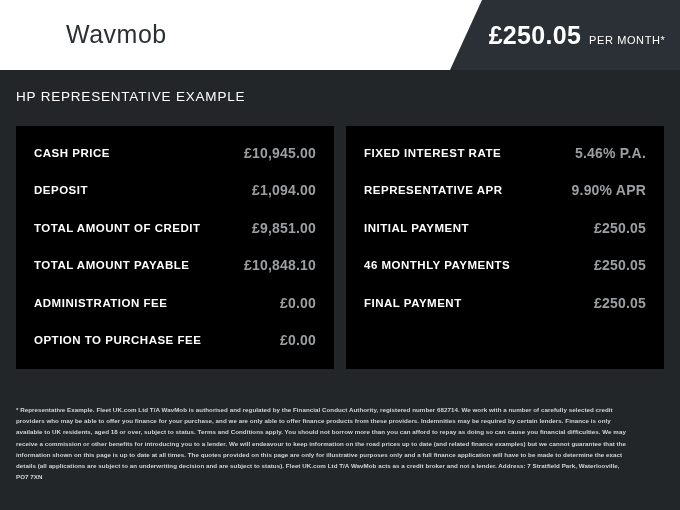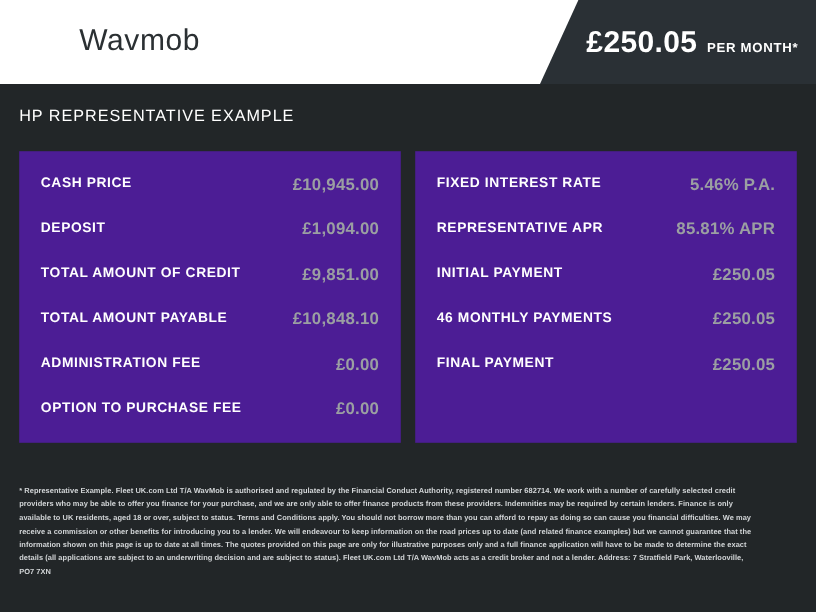--- a/index.html
+++ b/index.html
@@ -57,21 +57,21 @@
   }
   .price-amount {
     color: #ffffff;
     font-size: 25px;
     font-weight: bold;
     letter-spacing: 0.3px;
   }
   .price-period {
     color: #ffffff;
     font-size: 11px;
-    font-weight: bold;
+    font-weight: normal;
     letter-spacing: 0.6px;
     margin-left: 8px;
   }
 
   
   .section-title {
     position: absolute;
     left: 16px;
     top: 89px;
     color: #ffffff;
@@ -84,21 +84,21 @@
   .columns {
     position: absolute;
     left: 16px;
     top: 126px;
     width: 648px;
     display: flex;
     gap: 12px;
   }
   .panel {
     width: 318px;
-    background: #4c1d95;
+    background: #000000;
     padding: 8px 0 10px 0;
   }
   .row {
     display: flex;
     align-items: center;
     justify-content: space-between;
     height: 37.5px;
     padding: 0 18px;
   }
   .row .label {
@@ -175,21 +175,21 @@
       </div>
     </div>
 
     <div class="panel">
       <div class="row">
         <span class="label">FIXED INTEREST RATE</span>
         <span class="value">5.46% P.A.</span>
       </div>
       <div class="row">
         <span class="label">REPRESENTATIVE APR</span>
-        <span class="value">85.81% APR</span>
+        <span class="value">9.90% APR</span>
       </div>
       <div class="row">
         <span class="label">INITIAL PAYMENT</span>
         <span class="value">£250.05</span>
       </div>
       <div class="row">
         <span class="label">46 MONTHLY PAYMENTS</span>
         <span class="value">£250.05</span>
       </div>
       <div class="row">

